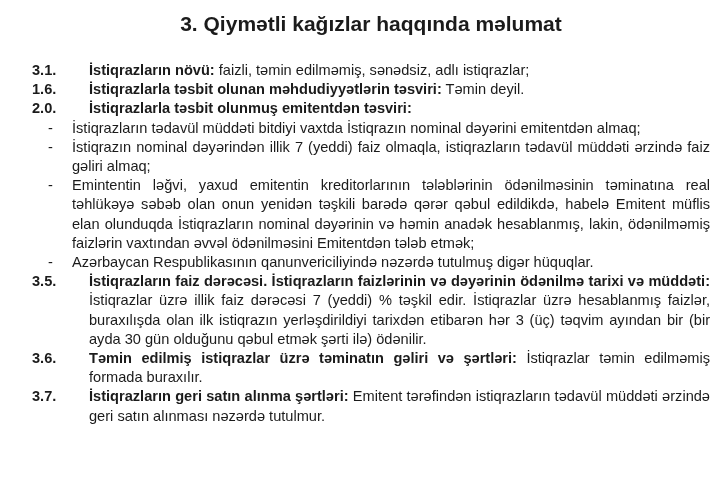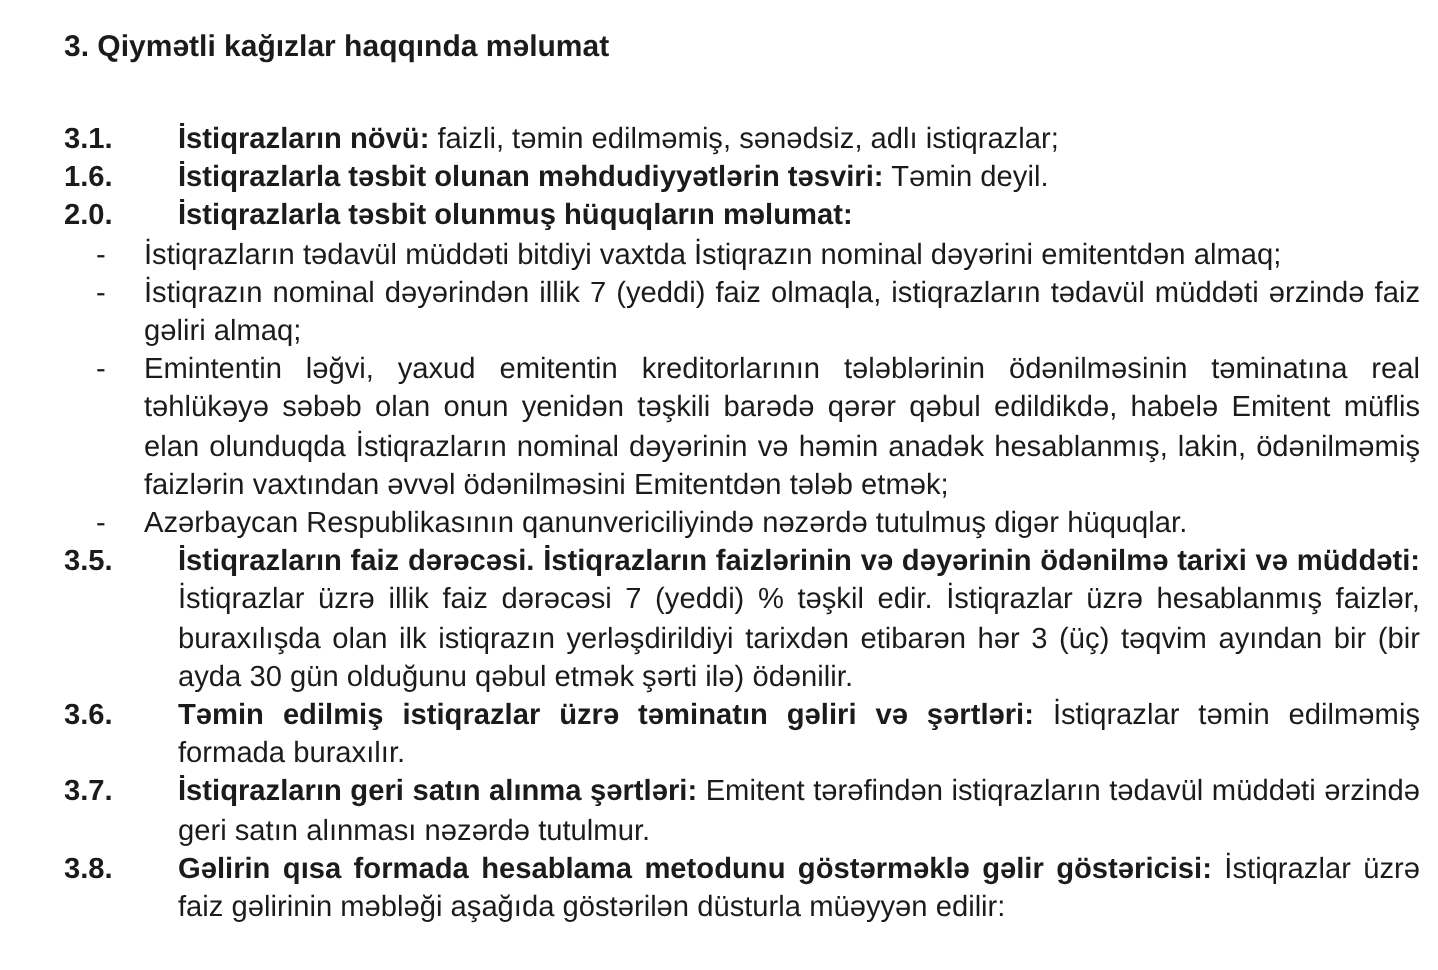--- a/index.html
+++ b/index.html
@@ -13,22 +13,23 @@
     line-height: 19.2px;
     overflow: hidden;
   }
   .page {
     box-sizing: border-box;
     width: 719px;
     height: 485px;
     padding: 13px 9px 0 32px;
   }
   .doc-title {
+    text-align: center;
     font-weight: bold;
-    font-size: 15px;
+    font-size: 21px;
     line-height: 22px;
     margin: 0 0 26px 0;
   }
   .section { display: flex; gap: 31px; }
   .num {
     width: 26px;
     flex-shrink: 0;
     font-weight: bold;
   }
   .sbody {
@@ -70,21 +71,21 @@
     <span class="num">1.6.</span>
     <div class="sbody">
       <span class="bold">İstiqrazlarla təsbit olunan məhdudiyyətlərin təsviri:</span>
       <span>Təmin deyil.</span>
     </div>
   </div>
 
   <div class="section">
     <span class="num">2.0.</span>
     <div class="sbody">
-      <span class="bold">İstiqrazlarla təsbit olunmuş hüquqların məlumat:</span>
+      <span class="bold">İstiqrazlarla təsbit olunmuş emitentdən təsviri:</span>
     </div>
   </div>
 
   <div class="bullets">
     <div class="bullet">
       <span class="dash">-</span>
       <div class="btext">İstiqrazların tədavül müddəti bitdiyi vaxtda İstiqrazın nominal dəyərini emitentdən almaq;</div>
     </div>
     <div class="bullet">
       <span class="dash">-</span>
@@ -117,21 +118,14 @@
   </div>
 
   <div class="section">
     <span class="num">3.7.</span>
     <div class="sbody">
       <span class="bold">İstiqrazların geri satın alınma şərtləri:</span>
       <span>Emitent tərəfindən istiqrazların tədavül müddəti ərzində geri satın alınması nəzərdə tutulmur.</span>
     </div>
   </div>
 
-  <div class="section">
-    <span class="num">3.8.</span>
-    <div class="sbody">
-      <span class="bold">Gəlirin qısa formada hesablama metodunu göstərməklə gəlir göstəricisi:</span>
-      <span>İstiqrazlar üzrə faiz gəlirinin məbləği aşağıda göstərilən düsturla müəyyən edilir:</span>
-    </div>
-  </div>
 
 </div>
 
 </body></html>

